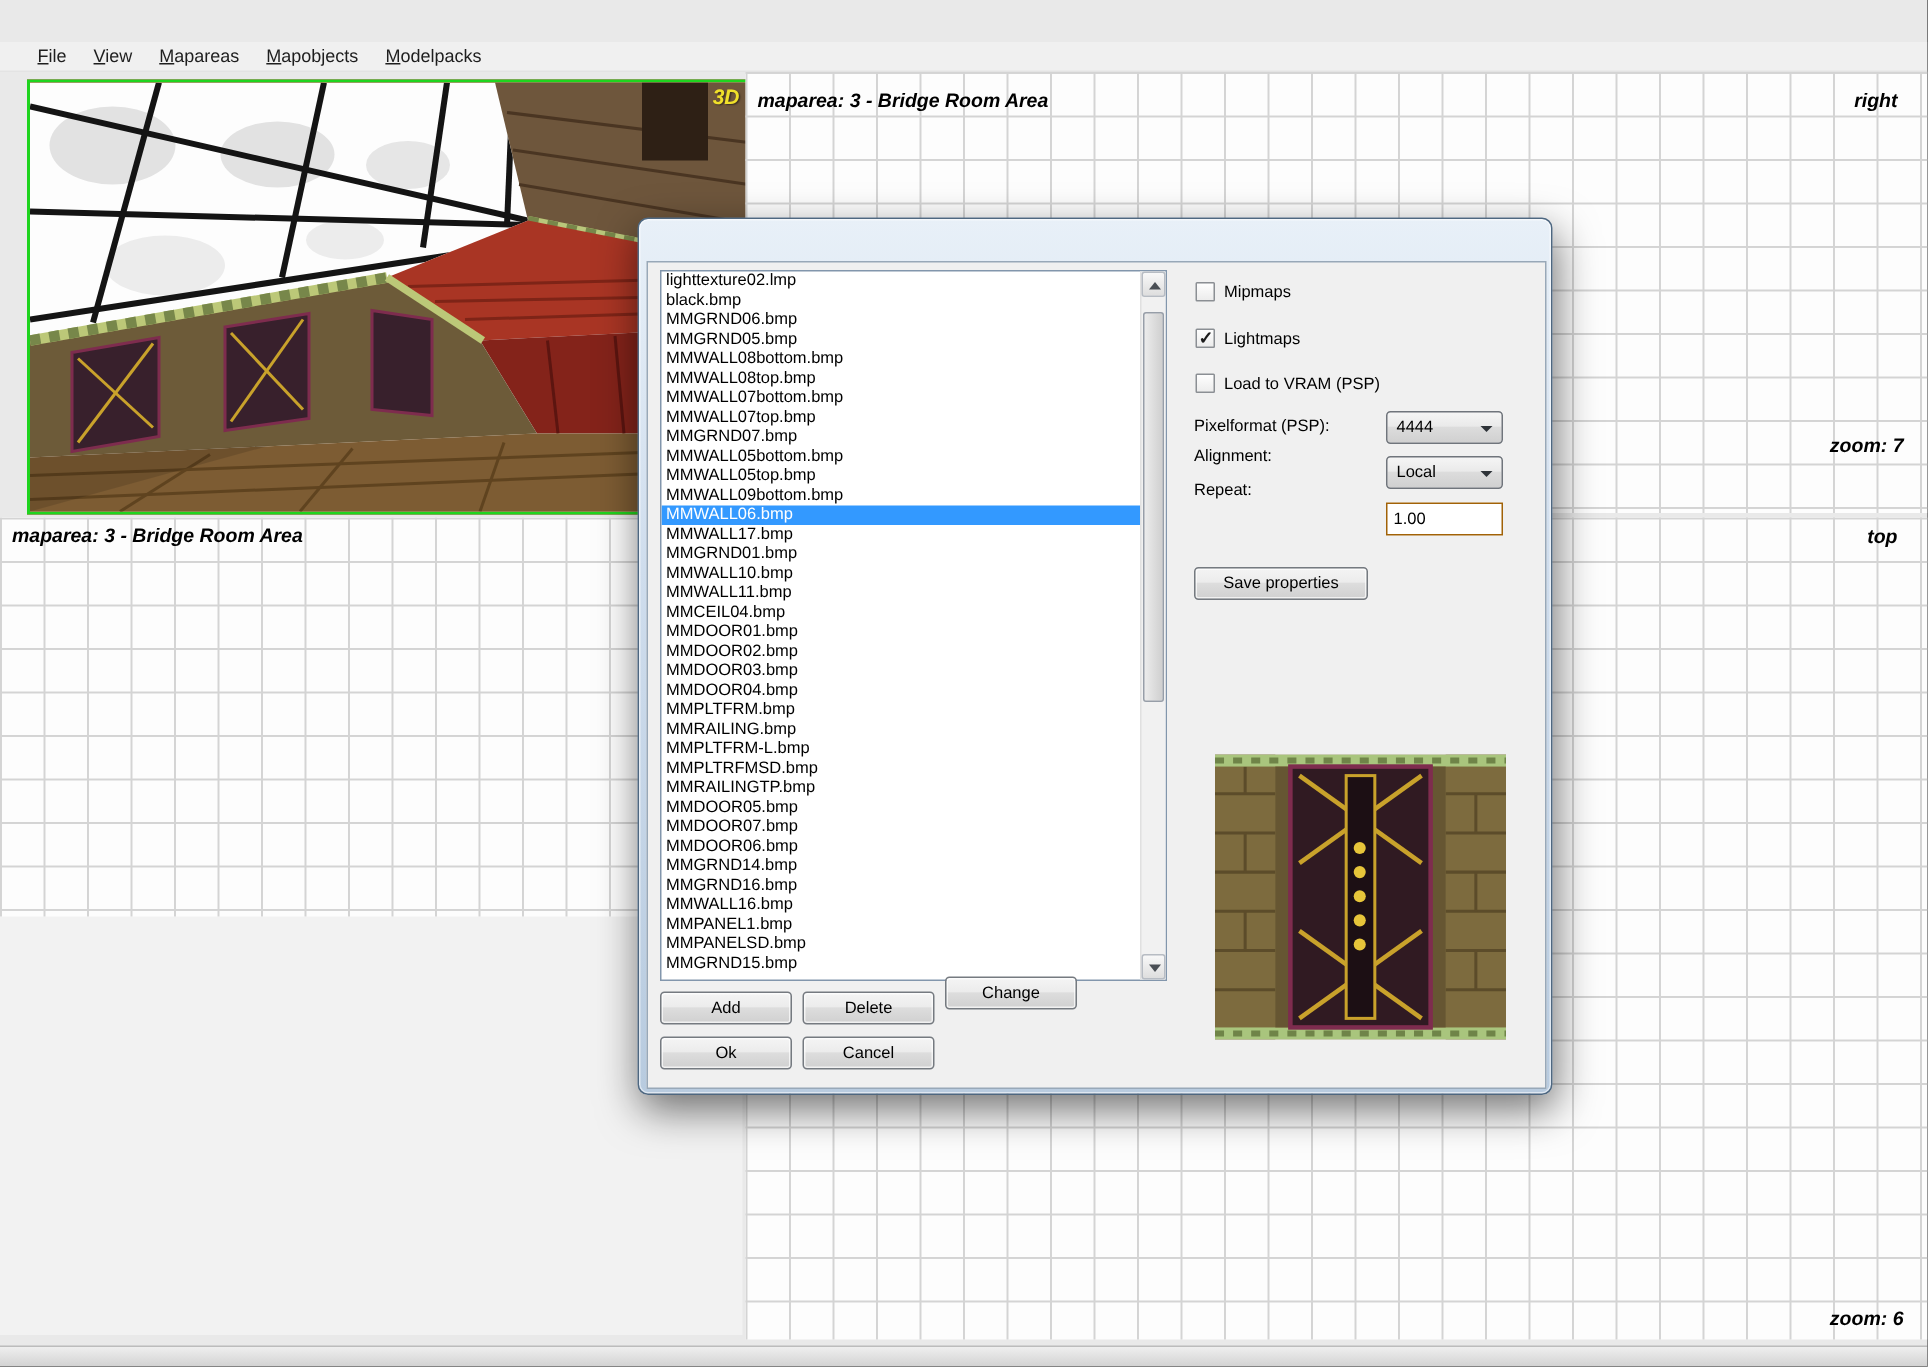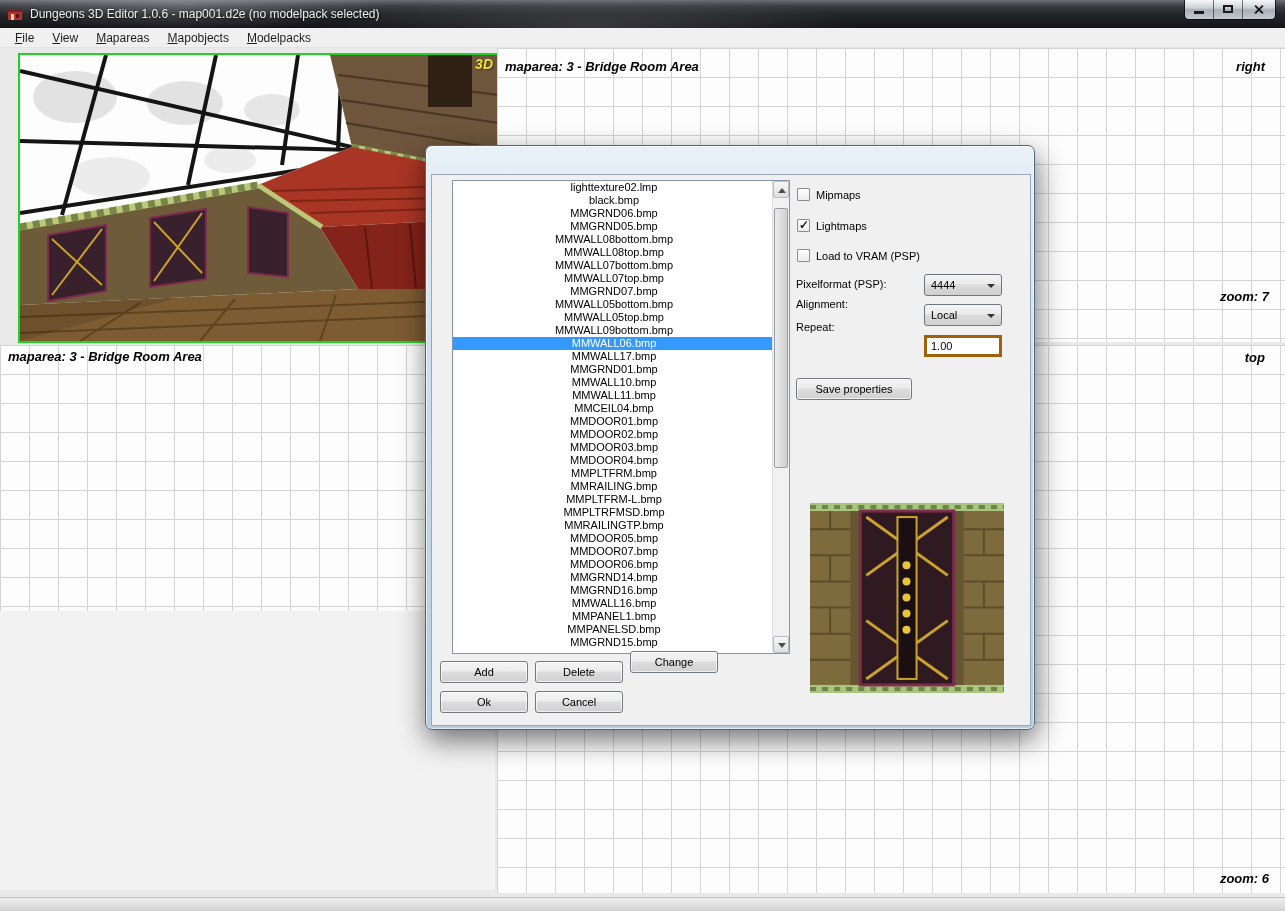--- a/index.html
+++ b/index.html
@@ -23,21 +23,21 @@
   .cap-btn.min::after{content:"";position:absolute;left:9px;bottom:5px;width:10px;height:3px;background:#1b1b1b;}
   .cap-btn.max::after{content:"";position:absolute;left:9px;top:5px;width:10px;height:8px;
     border:2px solid #1b1b1b;box-sizing:border-box;}
   .cap-btn.close::before,.cap-btn.close::after{content:"";position:absolute;left:15px;top:4px;
     width:2px;height:11px;background:#1b1b1b;}
   .cap-btn.close::before{transform:rotate(45deg);}
   .cap-btn.close::after{transform:rotate(-45deg);}
 
   
   .menubar{position:absolute;left:0;top:28px;width:100%;height:20px;background:#f0f0f0;
-    display:flex;align-items:center;padding-left:6px;box-sizing:border-box;border-bottom:1px solid #e3e3e3;}
+    display:flex;align-items:flex-start;padding-left:16px;box-sizing:border-box;border-bottom:1px solid #e3e3e3;}
   .menu-item{font-size:12px;color:#1e1e1e;padding:2px 9px;cursor:default;}
   .accel{text-decoration:underline;}
 
   
   .client{position:absolute;left:0;top:48px;width:1285px;height:849px;background:#e9e9e9;}
   .view{position:absolute;overflow:hidden;font-style:italic;}
   .gridbg{background-color:#fdfdfd;
     background-image:linear-gradient(to right,#d4d4d4 1px,transparent 1px),
                      linear-gradient(to bottom,#d4d4d4 1px,transparent 1px);
     background-size:29px 29px;}
@@ -84,22 +84,22 @@
     border:1px solid #7a180c;border-top:none;border-radius:0 0 5px 5px;
     background:linear-gradient(180deg,#f3b0a4 0%,#e06a52 40%,#cc3a20 50%,#b02a14 100%);
     box-shadow:inset 0 1px 0 rgba(255,255,255,.55);}
   .dlg-close::before,.dlg-close::after{content:"";position:absolute;left:21px;top:4px;width:2px;height:10px;
     background:#fff;box-shadow:0 0 2px rgba(0,0,0,.6);}
   .dlg-close::before{transform:rotate(45deg);}
   .dlg-close::after{transform:rotate(-45deg);}
   .dlg-client{position:absolute;left:5px;top:28px;width:600px;height:552px;box-sizing:border-box;
     background:#f0f0f0;border:1px solid #98a8b8;}
 
-  .listbox{position:absolute;left:20px;top:5px;width:338px;height:474px;box-sizing:border-box;
-    background:#fff;border:1px solid #8296ac;text-align:center;}
+  .listbox{position:absolute;left:8px;top:5px;width:338px;height:474px;box-sizing:border-box;
+    background:#fff;border:1px solid #8296ac;}
   .list-items{position:absolute;left:0;top:0;right:17px;bottom:0;overflow:hidden;}
   .list-item{height:13px;line-height:13px;font-size:11px;padding-left:3px;white-space:nowrap;color:#000;}
   .list-item.selected{background:var(--selection-blue,#3399ff);color:#fff;}
   .scrollbar{position:absolute;top:0;right:0;width:17px;height:100%;background:#f1f1f1;
     border-left:1px solid #e0e0e0;box-sizing:border-box;}
   .sb-btn{position:absolute;left:0;width:16px;height:17px;box-sizing:border-box;border:1px solid #b7bcc3;
     border-radius:2px;background:linear-gradient(180deg,#f8f8f8,#dedede);}
   .sb-btn.up{top:0;}
   .sb-btn.down{bottom:0;}
   .tri-up{position:absolute;left:4px;top:6px;width:0;height:0;
@@ -120,57 +120,41 @@
   .fld-label{position:absolute;left:364px;font-size:11px;color:#000;white-space:nowrap;}
   #lbl-pixelformat{top:103px;} #lbl-alignment{top:123px;} #lbl-repeat{top:146px;}
   .combo{position:absolute;left:492px;width:78px;height:22px;box-sizing:border-box;border-radius:3px;
     border:1px solid #70757c;font-size:11px;
     background:linear-gradient(180deg,#f5f5f5,#eaeaea 45%,#dcdcdc 50%,#d0d0d0);}
   #combo-pixelformat{top:99px;} #combo-alignment{top:129px;}
   .combo-val{position:absolute;left:6px;top:4px;color:#000;}
   .combo-arrow{position:absolute;right:6px;top:9px;width:0;height:0;
     border-left:4px solid transparent;border-right:4px solid transparent;border-top:4px solid #2e3338;}
   .textfield{position:absolute;left:492px;top:160px;width:78px;height:22px;box-sizing:border-box;
-    border:3px solid #a16207;background:#fff;font-size:11px;font-family:inherit;padding:0 4px;}
+    border:1px solid #a16207;background:#fff;font-size:11px;font-family:inherit;padding:0 4px;}
 
   .btn{position:absolute;height:22px;box-sizing:border-box;font-size:11px;color:#000;text-align:center;
     line-height:20px;border:1px solid #757a80;border-radius:3px;
     background:linear-gradient(180deg,#f4f4f4 0%,#ececec 45%,#dddddd 50%,#d0d0d0 100%);
     box-shadow:inset 0 0 0 1px rgba(255,255,255,.7);}
   #btn-save{left:364px;top:203px;width:116px;}
   #btn-add{left:8px;top:486px;width:88px;}
   #btn-delete{left:103px;top:486px;width:88px;}
   #btn-change{left:198px;top:476px;width:88px;}
   #btn-ok{left:8px;top:516px;width:88px;}
   #btn-cancel{left:103px;top:516px;width:88px;}
 
   .preview{position:absolute;left:378px;top:328px;width:194px;height:190px;}
   .preview svg{width:100%;height:100%;display:block;}
 </style>
 </head>
 <body>
 
 <div class="stage">
 
-  <div class="titlebar">
-    <span class="app-icon">
-      <svg viewBox="0 0 16 16" width="16" height="16">
-        <rect x="1" y="3" width="14" height="11" fill="#b03030"></rect>
-        <rect x="1" y="3" width="14" height="3" fill="#7c1d1d"></rect>
-        <rect x="4" y="8" width="3" height="6" fill="#e8d8a0"></rect>
-        <rect x="9" y="8" width="3" height="4" fill="#4d1414"></rect>
-      </svg>
-    </span>
-    <span class="win-title">Dungeons 3D Editor 1.0.6 - map001.d2e (no modelpack selected)</span>
-    <div class="caption-buttons">
-      <div class="cap-btn min"></div>
-      <div class="cap-btn max"></div>
-      <div class="cap-btn close"></div>
-    </div>
-  </div>
 
   <div class="menubar">
     <div class="menu-item"><span class="accel">F</span><span>ile</span></div>
     <div class="menu-item"><span class="accel">V</span><span>iew</span></div>
     <div class="menu-item"><span class="accel">M</span><span>apareas</span></div>
     <div class="menu-item"><span class="accel">M</span><span>apobjects</span></div>
     <div class="menu-item"><span class="accel">M</span><span>odelpacks</span></div>
   </div>
 
   <div class="client">

